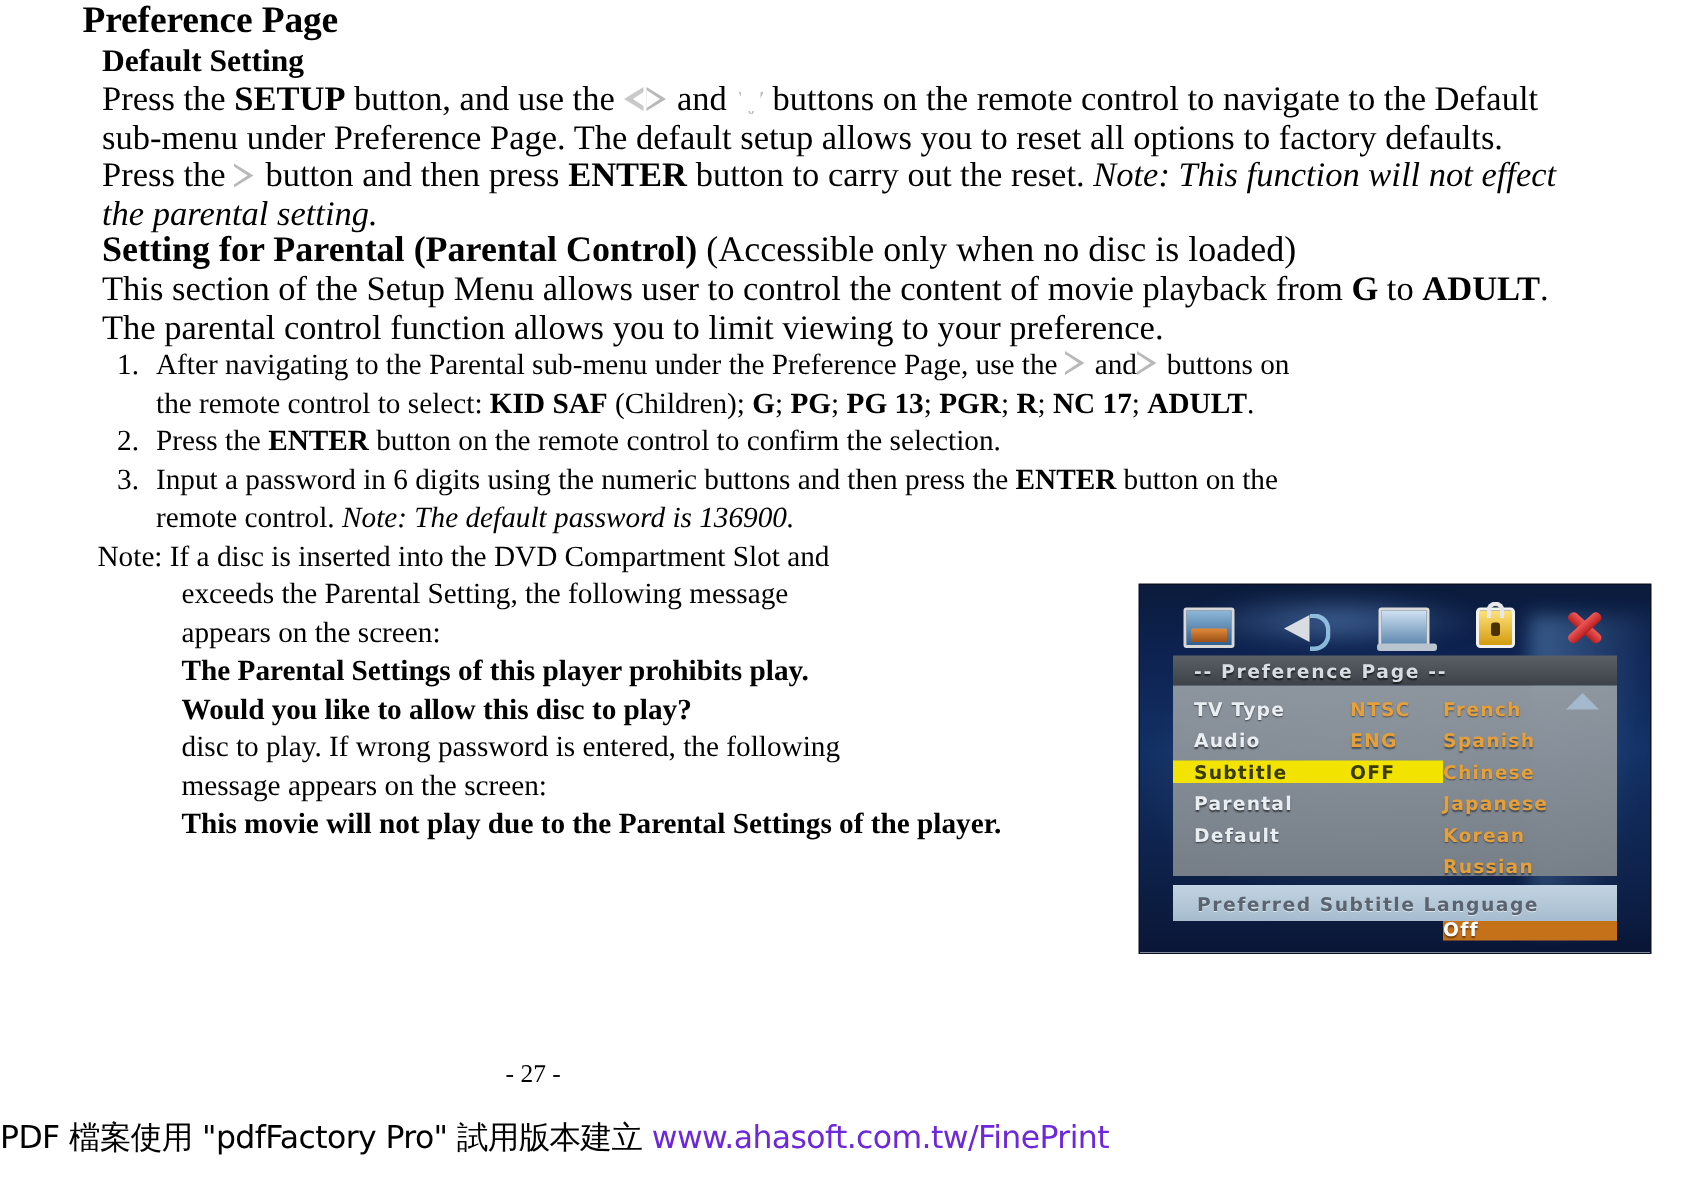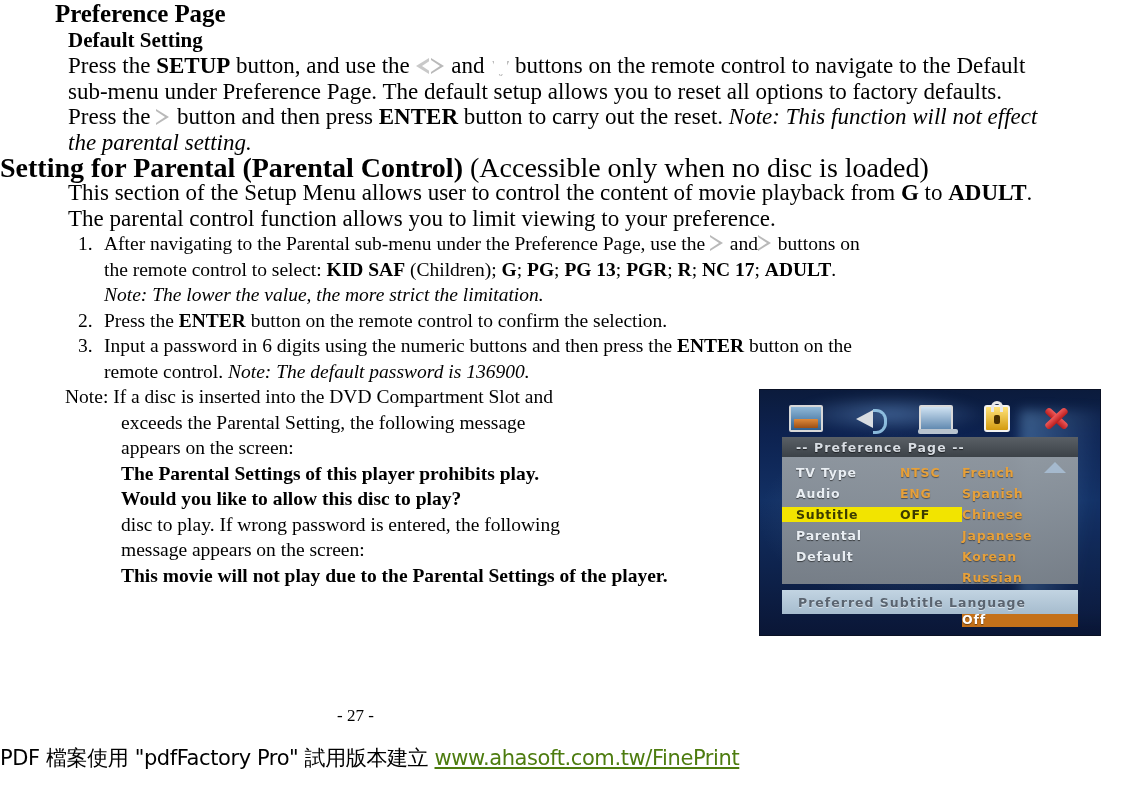--- a/index.html
+++ b/index.html
@@ -40,22 +40,23 @@
     padding-top: 0px;
     letter-spacing: -0.1px;
   }
   .h2 {
     font-size: 21px;
     font-weight: bold;
     line-height: 26px;
     margin-left: 68px;
   }
   .h2b {
-    font-size: 28px;
+    font-size: 24px;
     line-height: 25px;
+    margin-left: 68px;
   }
   .h2b b { font-weight: bold; }
 
   .para-block {
     font-size: 23px;
     line-height: 25.5px;
     margin-left: 68px;
   }
 
   b, strong { font-weight: bold; }
@@ -158,22 +159,21 @@
     position: absolute;
     left: 0;
     top: 744px;
     width: 1133px;
     font-family: "DejaVu Sans", "Liberation Sans", sans-serif;
     font-size: 21px;
     white-space: nowrap;
     letter-spacing: -0.4px;
   }
   .watermark .wm-url {
-    color: #4d7c0f;
-    text-decoration: underline;
+    color: #6d28d9;
     text-align: center;
   }
 
   
   .osd {
     position: absolute;
     left: 760px;
     top: 390px;
     width: 340px;
     height: 245px;
@@ -453,21 +453,20 @@
     </div>
 
     <ol class="steps">
 
       <li>
         <span class="num">1.</span>
         <span>After navigating to the Parental sub-menu under the Preference Page, use the </span><span class="tri tri-r"></span><span>  and</span><span class="tri tri-r"></span><span> buttons on</span>
         <span class="sub-ind">
           <span>the remote control to select: </span><b>KID SAF</b><span> (Children)</span>; <b>G</b>; <b>PG</b>; <b>PG 13</b>; <b>PGR</b>; <b>R</b>; <b>NC 17</b>; <b>ADULT</b>.
         </span>
-        <span class="sub-ind"><i>Note: The lower the value, the more strict the limitation.</i></span>
       </li>
 
       <li>
         <span class="num">2.</span>
         <span>Press the </span><b>ENTER</b><span> button on the remote control to confirm the selection.</span>
       </li>
 
       <li>
         <span class="num">3.</span>
         <span>Input a password in 6 digits using the numeric buttons and then press the </span><b>ENTER</b><span> button on the</span>

